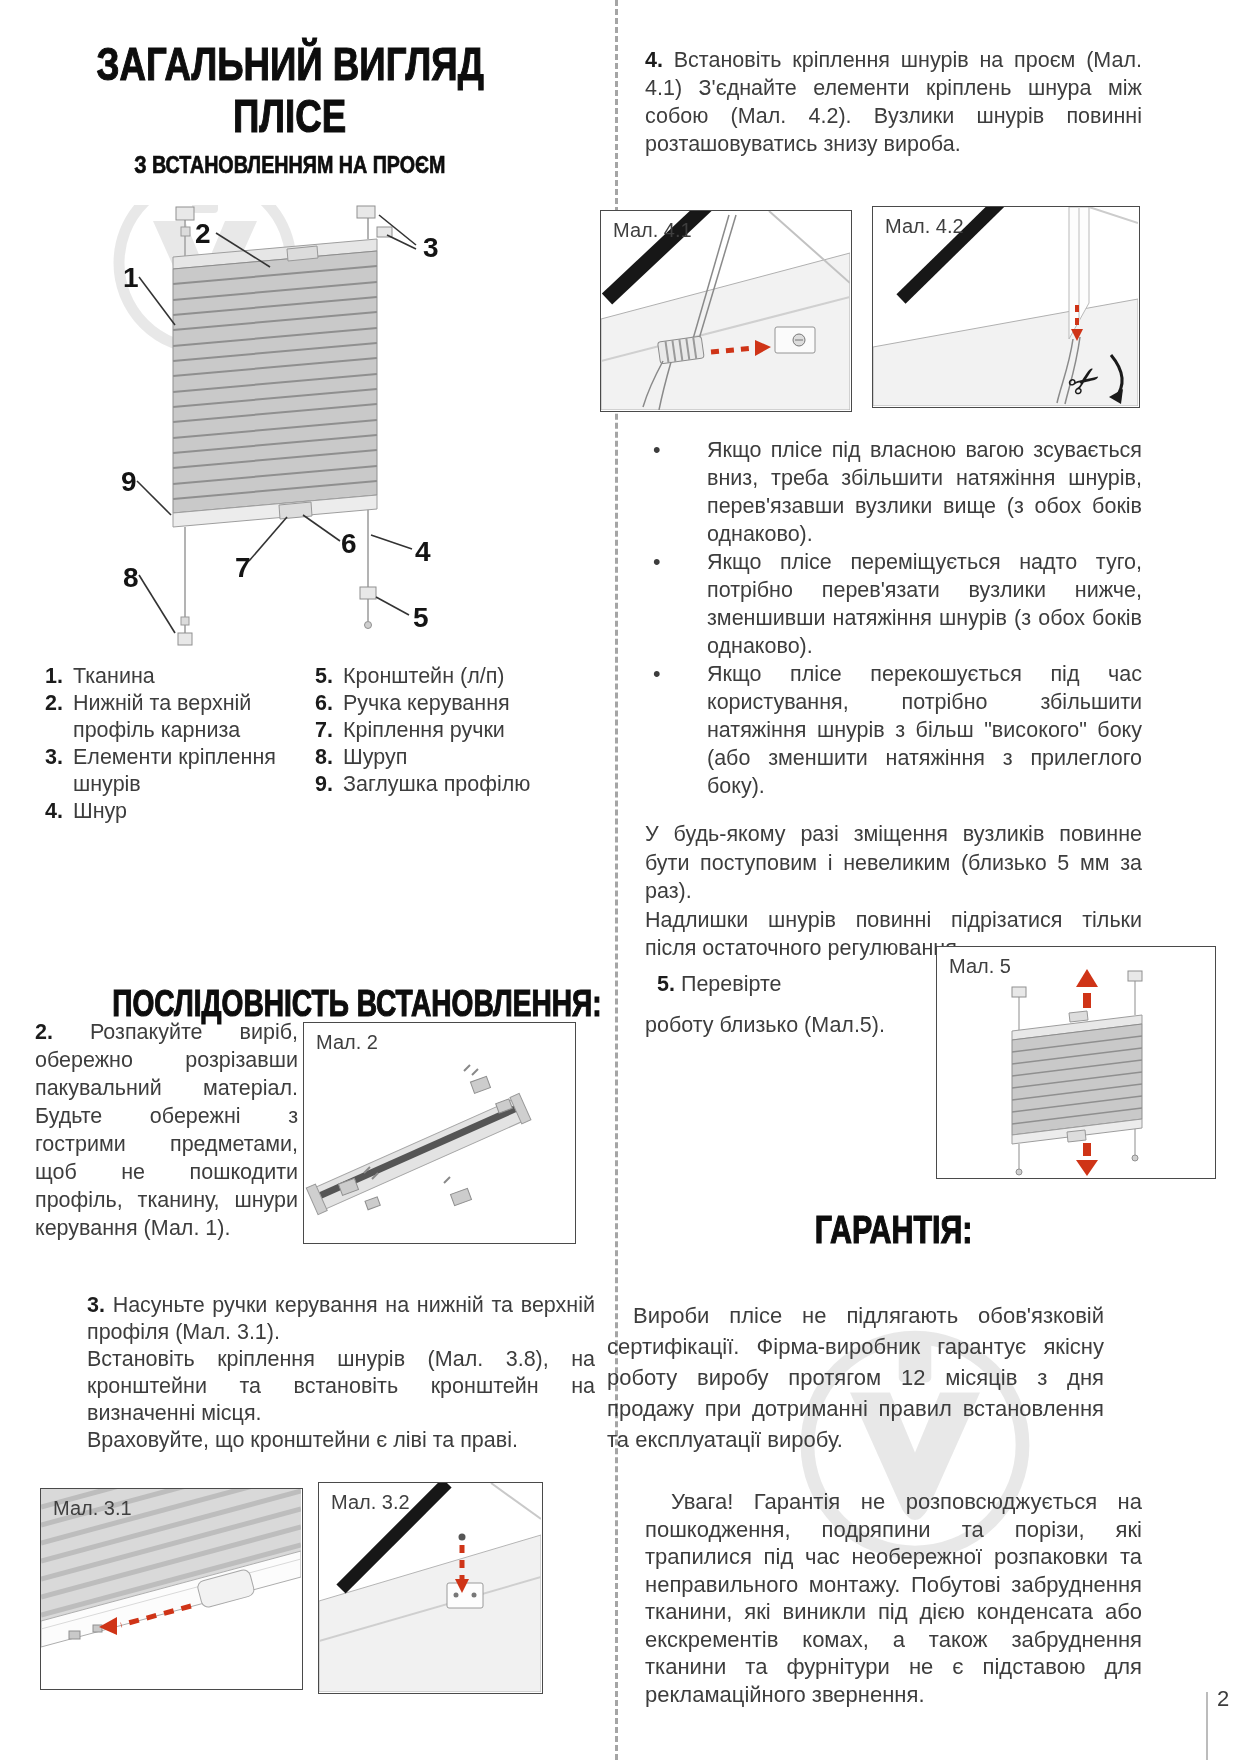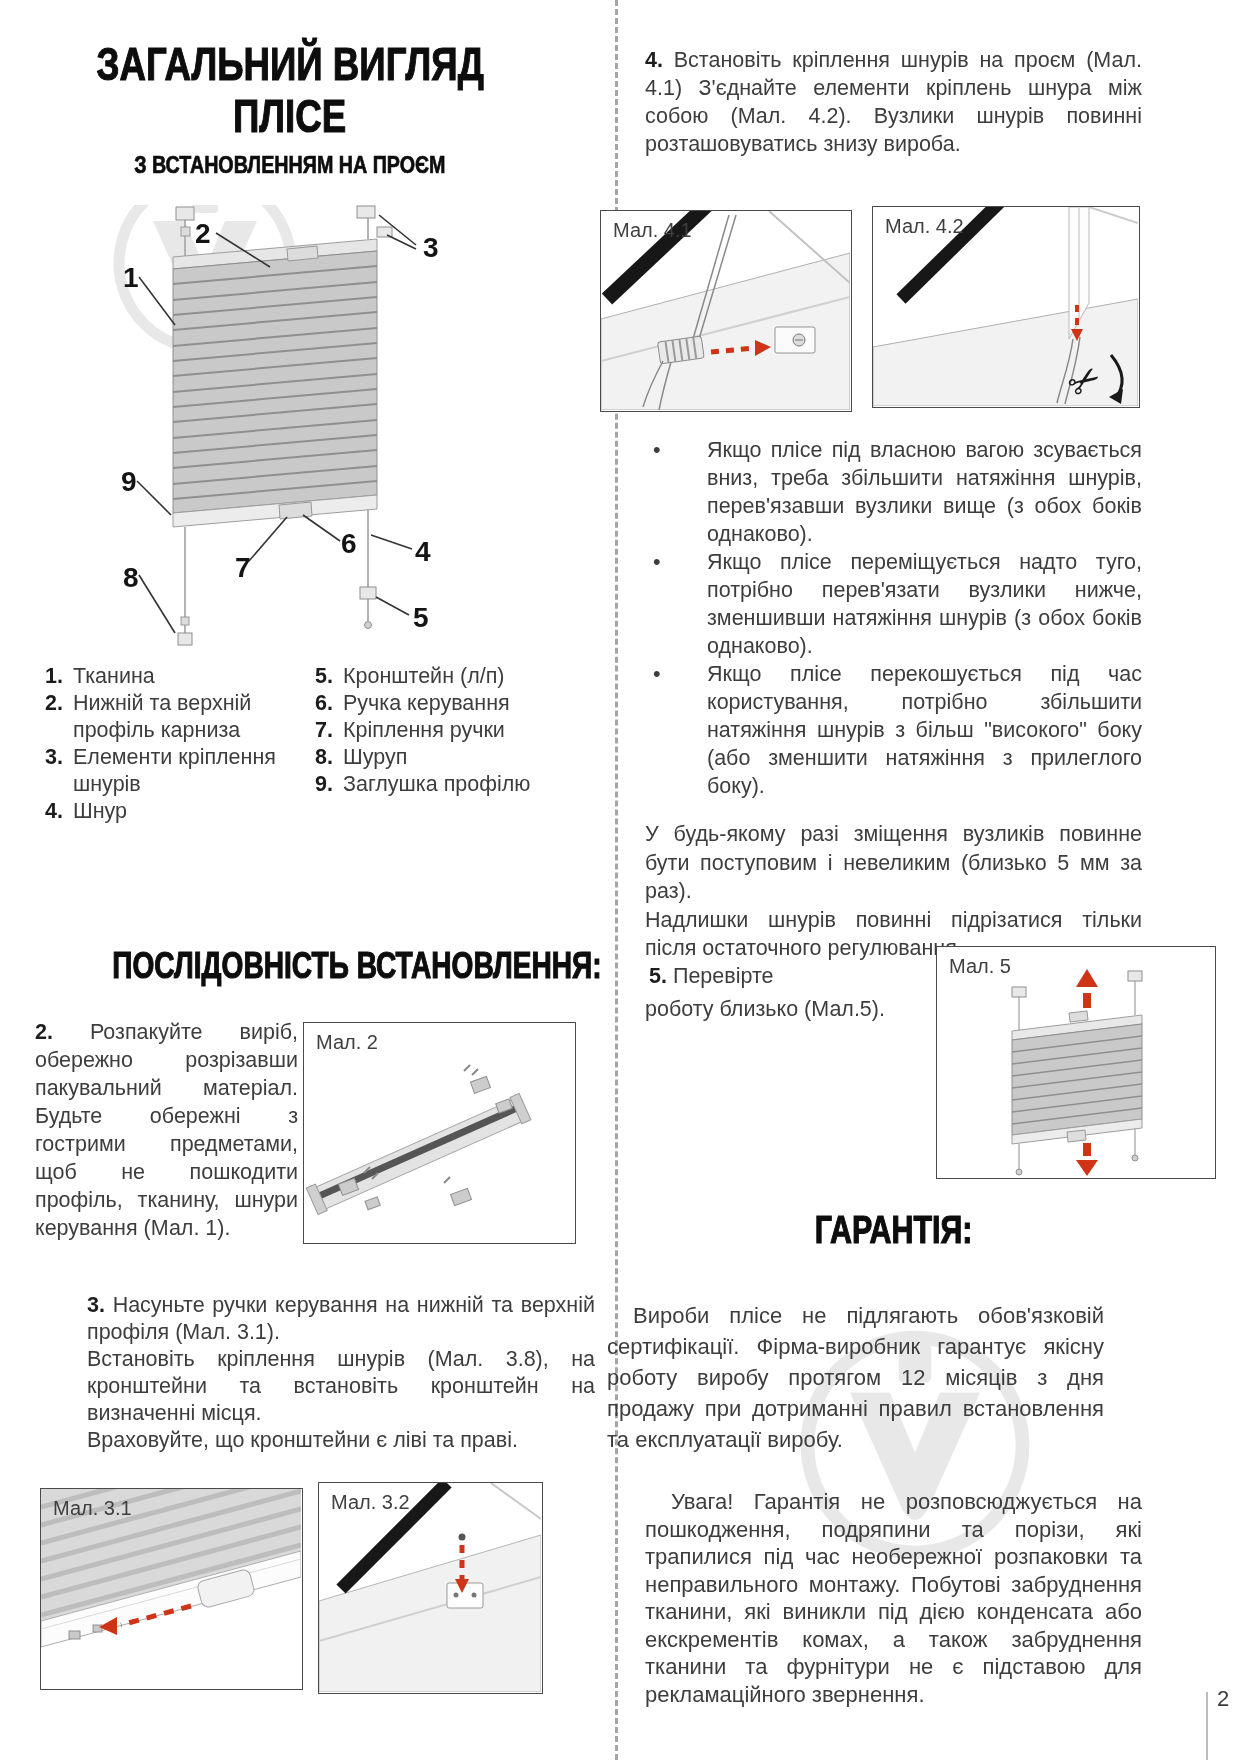--- a/index.html
+++ b/index.html
@@ -170,21 +170,21 @@
     <div class="litem">
         <span class="lnum">8.</span>
         <span>Шуруп</span>
       </div>
     <div class="litem">
         <span class="lnum">9.</span>
         <span>Заглушка профілю</span>
       </div>
   </div>
 
-  <div class="abs hwrap" style="left:35px;top:945px;width:510px;text-align:center;">
+  <div class="abs hwrap" style="left:35px;top:983px;width:510px;text-align:center;">
     <div class="seq-line"><span class="cond" style="transform:scaleX(0.76)">ПОСЛІДОВНІСТЬ ВСТАНОВЛЕННЯ:</span></div>
   </div>
 
   <div class="abs body" style="left:35px;top:1018px;width:263px;">
     <p><span class="stepnum">2.</span> <span>Розпакуйте виріб, обережно розрізавши пакувальний матеріал. Будьте обережні з гострими предметами, щоб не пошкодити профіль, тканину, шнури керування (Мал. 1).</span></p>
   </div>
   <div class="figbox" style="left:303px;top:1022px;width:273px;height:222px;">
     <div class="fig-label">Мал. 2</div>
     <svg width="236" height="219" viewBox="0 0 236 219">
       <g transform="rotate(-24 118 130)">
@@ -326,21 +326,21 @@
     <p class="bullet"><span class="bdot">•</span><span>Якщо плісе переміщується надто туго, потрібно перев'язати вузлики нижче, зменшивши натяжіння шнурів (з обох боків однаково).</span></p>
     <p class="bullet"><span class="bdot">•</span><span>Якщо плісе перекошується під час користування, потрібно збільшити натяжіння шнурів з більш "високого" боку (або зменшити натяжіння з прилеглого боку).</span></p>
   </div>
 
   <div class="abs notes" style="left:645px;top:820px;width:497px;">
     <p style="margin:0">У будь-якому разі зміщення вузликів повинне бути поступовим і невеликим (близько 5 мм за раз).</p>
     <p style="margin:0">Надлишки шнурів повинні підрізатися тільки після остаточного регулювання.</p>
   </div>
 
   <div class="abs step5" style="left:645px;top:958px;width:275px;">
-    <p style="margin:4px"><span class="stepnum">5.</span> <span>Перевірте</span></p>
+    <p style="margin:12px"><span class="stepnum">5.</span> <span>Перевірте</span></p>
     <p style="margin:0">роботу близько (Мал.5).</p>
   </div>
 
   <div class="figbox" style="left:936px;top:946px;width:280px;height:233px;">
     <div class="fig-label">Мал. 5</div>
     <svg width="277" height="230" viewBox="0 0 277 230">
       <line x1="82" y1="84" x2="82" y2="50" stroke="#b3b3b3" stroke-width="1.5"></line>
       <line x1="198" y1="68" x2="198" y2="34" stroke="#b3b3b3" stroke-width="1.5"></line>
       <line x1="82" y1="197" x2="82" y2="222" stroke="#b3b3b3" stroke-width="1.5"></line>
       <line x1="198" y1="181" x2="198" y2="208" stroke="#b3b3b3" stroke-width="1.5"></line>

